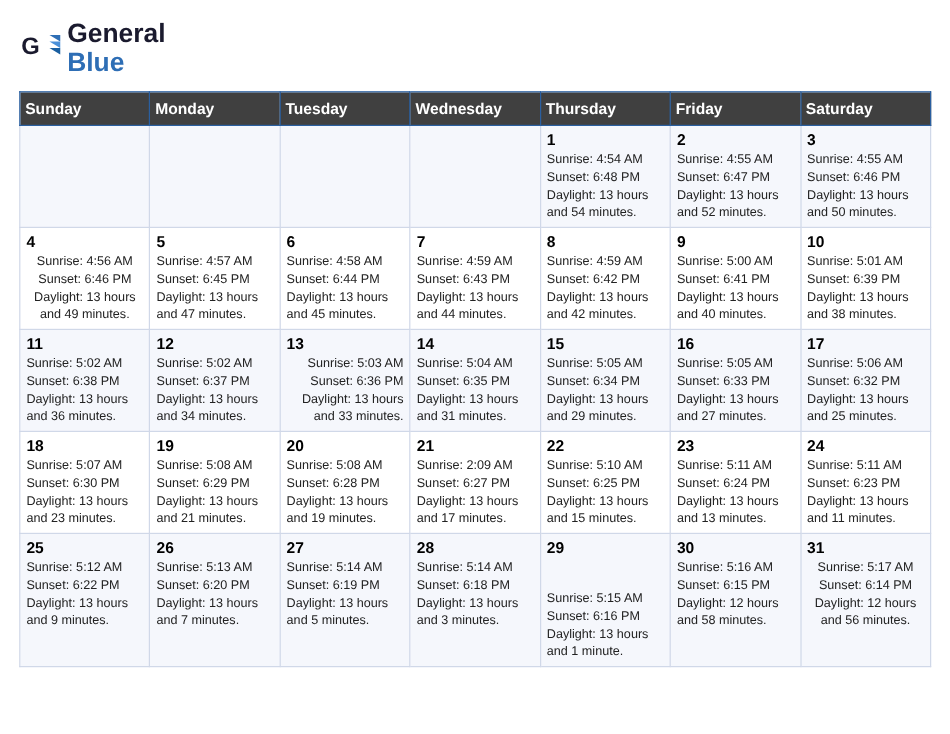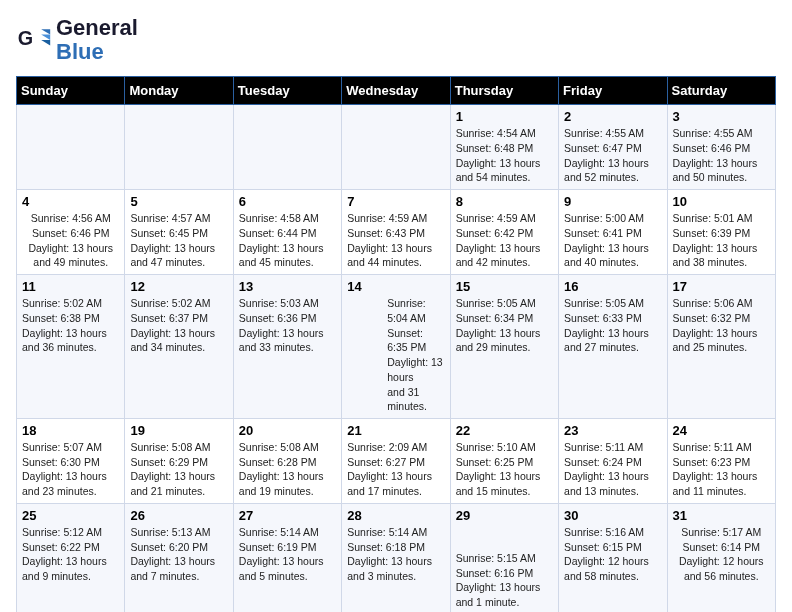--- a/index.html
+++ b/index.html
@@ -42,21 +42,21 @@
     .subtitle {
       font-size: 16px;
       color: #444;
     }
     table {
       width: 100%;
       border-collapse: collapse;
       font-size: 11px;
     }
     thead tr {
-      background: #000000;
+      background: #404040;
       color: #fff;
       margin-top: 20px;
     }
     thead th {
       padding: 6px 4px;
       font-size: 13px;
       font-weight: bold;
       text-align: left;
       border: 1px solid #2a5fa0;
     }
@@ -206,28 +206,28 @@
         </td>
         <td>
           <span class="day-num">12</span>
           <div class="day-info" style="white-space: pre-line;">Sunrise: 5:02 AM
 Sunset: 6:37 PM
 Daylight: 13 hours
 and 34 minutes.</div>
         </td>
         <td>
           <span class="day-num">13</span>
-          <div class="day-info" style="white-space: pre-line;">Sunrise: 5:03 AM
+          <div class="day-info" style="white-space: pre-line; text-align: right;">Sunrise: 5:03 AM
 Sunset: 6:36 PM
 Daylight: 13 hours
 and 33 minutes.</div>
         </td>
         <td>
           <span class="day-num">14</span>
-          <div class="day-info" style="white-space: pre-line; margin-left: 40px;">Sunrise: 5:04 AM
+          <div class="day-info" style="white-space: pre-line;">Sunrise: 5:04 AM
 Sunset: 6:35 PM
 Daylight: 13 hours
 and 31 minutes.</div>
         </td>
         <td>
           <span class="day-num">15</span>
           <div class="day-info" style="white-space: pre-line;">Sunrise: 5:05 AM
 Sunset: 6:34 PM
 Daylight: 13 hours
 and 29 minutes.</div>

